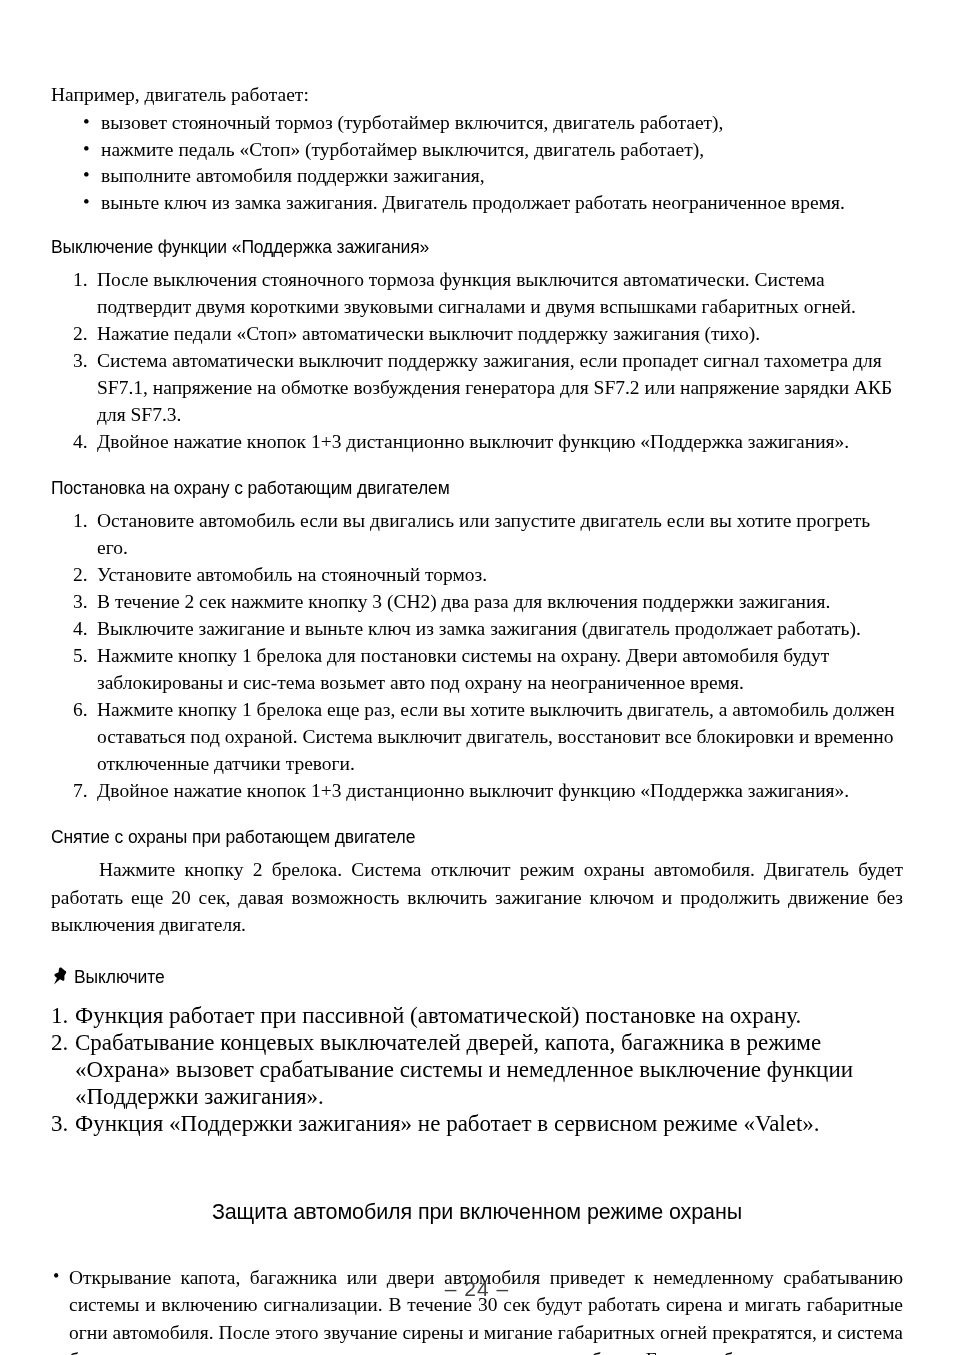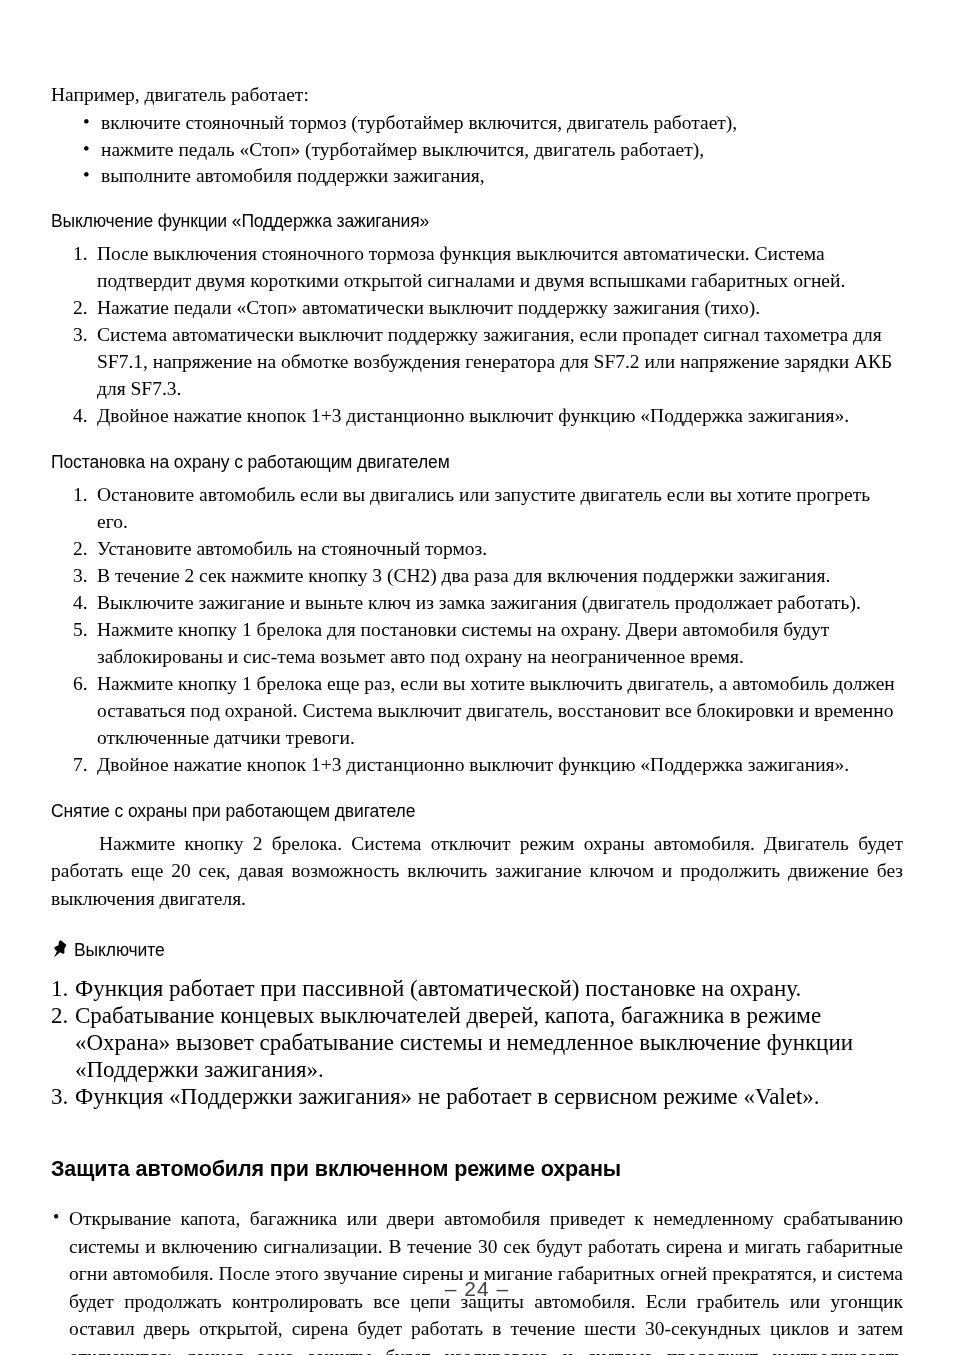--- a/index.html
+++ b/index.html
@@ -138,25 +138,26 @@
   .h1-main {
     font-family: "Liberation Sans", "DejaVu Sans", sans-serif;
     font-weight: bold;
     font-size: 30px;
     line-height: 36px;
     margin: 0;
     letter-spacing: -0.2px;
   }
   .h2-main {
     font-family: "Liberation Sans", "DejaVu Sans", sans-serif;
-    font-weight: bold;
+    font-weight: normal;
     font-size: 21.5px;
     line-height: 28px;
-    margin: 0;
+    margin: 16px;
     letter-spacing: -0.1px;
+    text-align: center;
   }
 
   .note-head {
     display: flex;
     align-items: baseline;
     gap: 7px;
   }
   .pin-icon {
     display: inline-block;
     width: 16px;
@@ -198,31 +199,32 @@
   }
 </style>
 </head>
 <body>
 
 <div class="page">
 
   <p class="lead">Например, двигатель работает:</p>
 
   <ul class="bullets">
-    <li>включите стояночный тормоз (турботаймер включится, двигатель работает),</li>
+    <li>вызовет стояночный тормоз (турботаймер включится, двигатель работает),</li>
     <li>нажмите педаль «Стоп» (турботаймер выключится, двигатель работает),</li>
     <li>выполните автомобиля поддержки зажигания,</li>
+    <li>выньте ключ из замка зажигания. Двигатель продолжает работать неограниченное время.</li>
   </ul>
 
   <div class="sp-1"></div>
 
   <h3 class="sub-head">Выключение функции «Поддержка зажигания»</h3>
   <div class="sp-2"></div>
   <ol class="num">
-    <li>После выключения стояночного тормоза функция выключится автоматически. Система подтвердит двумя короткими открытой сигналами и двумя вспышками габаритных огней.</li>
+    <li>После выключения стояночного тормоза функция выключится автоматически. Система подтвердит двумя короткими звуковыми сигналами и двумя вспышками габаритных огней.</li>
     <li>Нажатие педали «Стоп» автоматически выключит поддержку зажигания (тихо).</li>
     <li>Система автоматически выключит поддержку зажигания, если пропадет сигнал тахометра для SF7.1, напряжение на обмотке возбуждения генератора для SF7.2 или напряжение зарядки АКБ для SF7.3.</li>
     <li>Двойное нажатие кнопок 1+3 дистанционно выключит функцию «Поддержка зажигания».</li>
   </ol>
 
   <div class="sp-3"></div>
 
   <h3 class="sub-head">Постановка на охрану с работающим двигателем</h3>
   <div class="sp-2"></div>
   <ol class="num">

